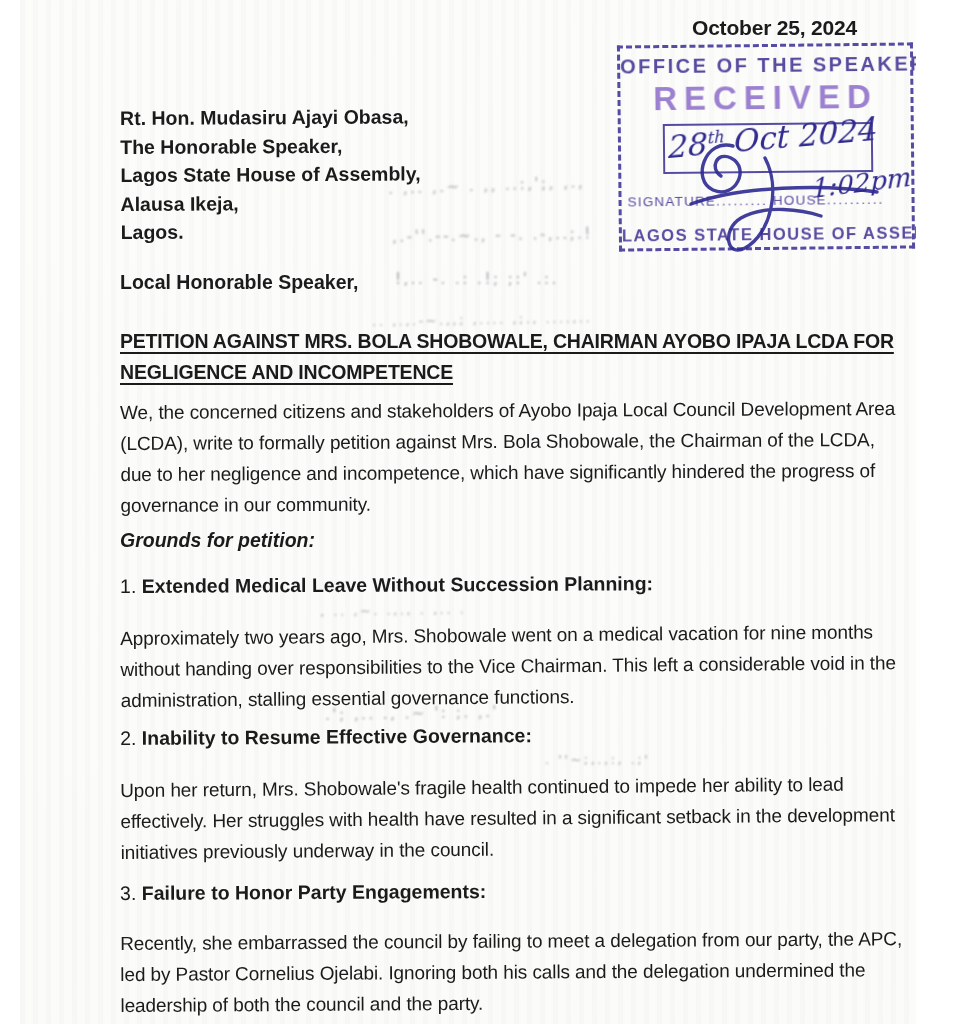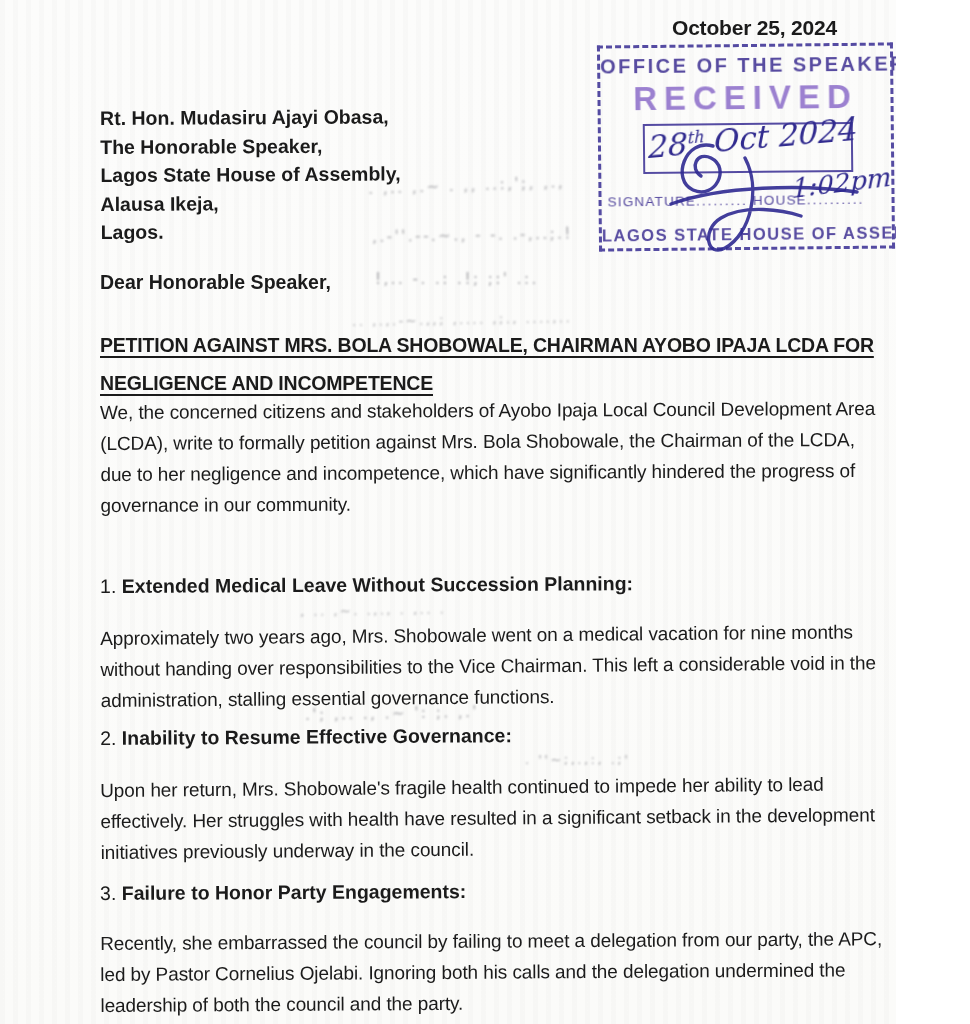--- a/index.html
+++ b/index.html
@@ -3,26 +3,27 @@
 <meta charset="utf-8">
 <style>
   html,body{margin:0;padding:0;}
   .page{
     position:relative; width:896px; height:1024px; overflow:hidden;
     background:
       repeating-linear-gradient(90deg, rgba(0,0,0,0.014) 0 5px, rgba(0,0,0,0) 5px 13px),
       linear-gradient(#fcfcfb,#fbfbf9);
     font-family:"Liberation Sans", sans-serif;
     color:#1b1b1b;
+    margin-left:20px;
   }
   
   .typed-date{position:absolute; left:672px; top:16px; font-size:21px; font-weight:bold; letter-spacing:-0.2px;}
   .recipient{position:absolute; left:100px; top:104px; font-size:19.5px; font-weight:bold; line-height:28.5px; transform:rotate(-0.3deg); transform-origin:left top;}
   .salutation{position:absolute; left:100px; top:271px; font-size:19.5px; font-weight:bold;}
-  .doc-title{position:absolute; left:100px; top:326px; width:786px; font-size:19.5px; font-weight:bold; line-height:38px; letter-spacing:-0.2px; text-decoration:underline; text-decoration-thickness:2px; text-underline-offset:4px;}
+  .doc-title{position:absolute; left:100px; top:326px; width:786px; font-size:19.5px; font-weight:bold; line-height:31px; letter-spacing:-0.2px; text-decoration:underline; text-decoration-thickness:2px; text-underline-offset:4px;}
   .para{position:absolute; left:100px; width:786px; font-size:19px; line-height:31px; letter-spacing:-0.1px; transform-origin:left top;}
   .p-intro{top:397px; transform:rotate(-0.3deg);}
   .grounds{position:absolute; left:100px; top:529px; font-size:19.5px; font-weight:bold; font-style:italic;}
   .sec-h{position:absolute; left:100px; font-size:19.5px; transform-origin:left top;}
   .sec-h .num{font-weight:normal;}
   .sec-h .ttl{font-weight:bold;}
   .h1{top:575px; transform:rotate(-0.3deg);}
   .h2{top:727px; transform:rotate(-0.4deg);}
   .h3{top:882px; transform:rotate(-0.3deg);}
   .b1{top:623px; transform:rotate(-0.5deg);}
@@ -82,26 +83,27 @@
   </svg>
 
   <div class="recipient">
     <div>Rt. Hon. Mudasiru Ajayi Obasa,</div>
     <div>The Honorable Speaker,</div>
     <div>Lagos State House of Assembly,</div>
     <div>Alausa Ikeja,</div>
     <div>Lagos.</div>
   </div>
 
-  <div class="salutation">Dear Honorable Speaker,</div>
+  <div class="salutation">Local Honorable Speaker,</div>
 
   <div class="doc-title">PETITION AGAINST MRS. BOLA SHOBOWALE, CHAIRMAN AYOBO IPAJA LCDA FOR NEGLIGENCE AND INCOMPETENCE</div>
 
   <div class="para p-intro">We, the concerned citizens and stakeholders of Ayobo Ipaja Local Council Development Area (LCDA), write to formally petition against Mrs. Bola Shobowale, the Chairman of the LCDA, due to her negligence and incompetence, which have significantly hindered the progress of governance in our community.</div>
 
+  <div class="grounds">Grounds for petition:</div>
 
   <div class="sec-h h1">
     <span class="num">1.</span>
     <span class="ttl">Extended Medical Leave Without Succession Planning:</span>
   </div>
   <div class="para b1">Approximately two years ago, Mrs. Shobowale went on a medical vacation for nine months without handing over responsibilities to the Vice Chairman. This left a considerable void in the administration, stalling essential governance functions.</div>
 
   <div class="sec-h h2">
     <span class="num">2.</span>
     <span class="ttl">Inability to Resume Effective Governance:</span>

